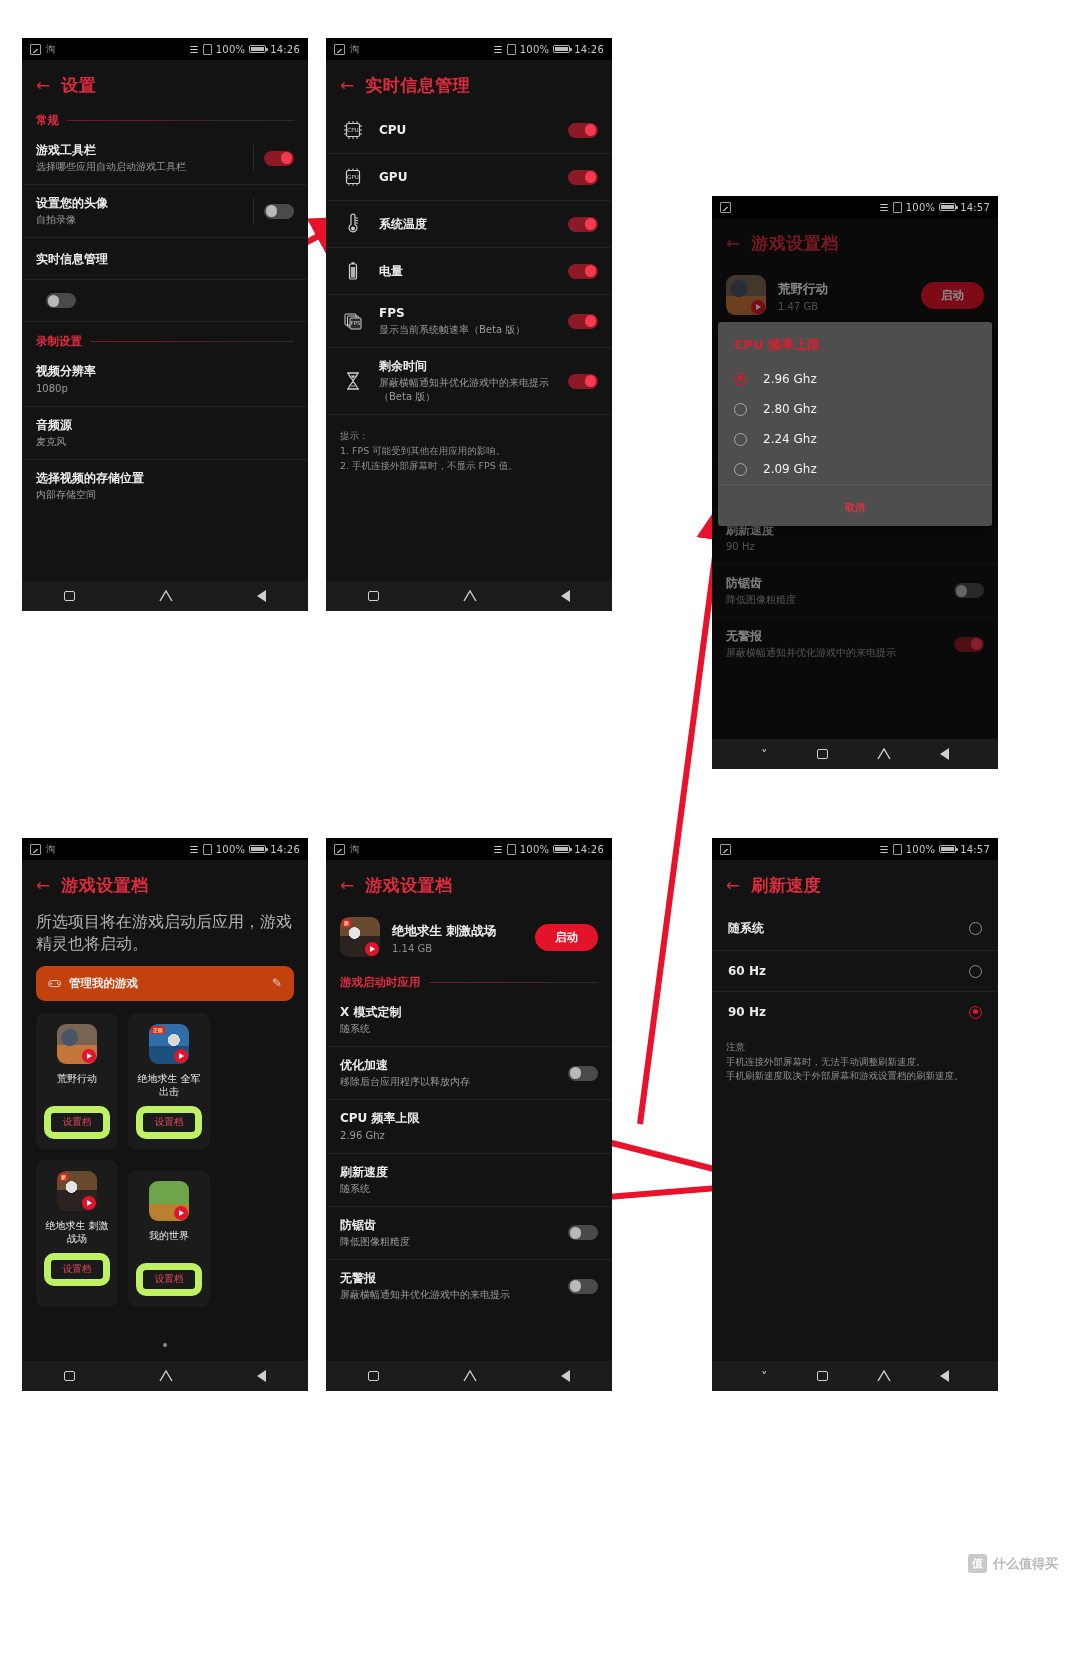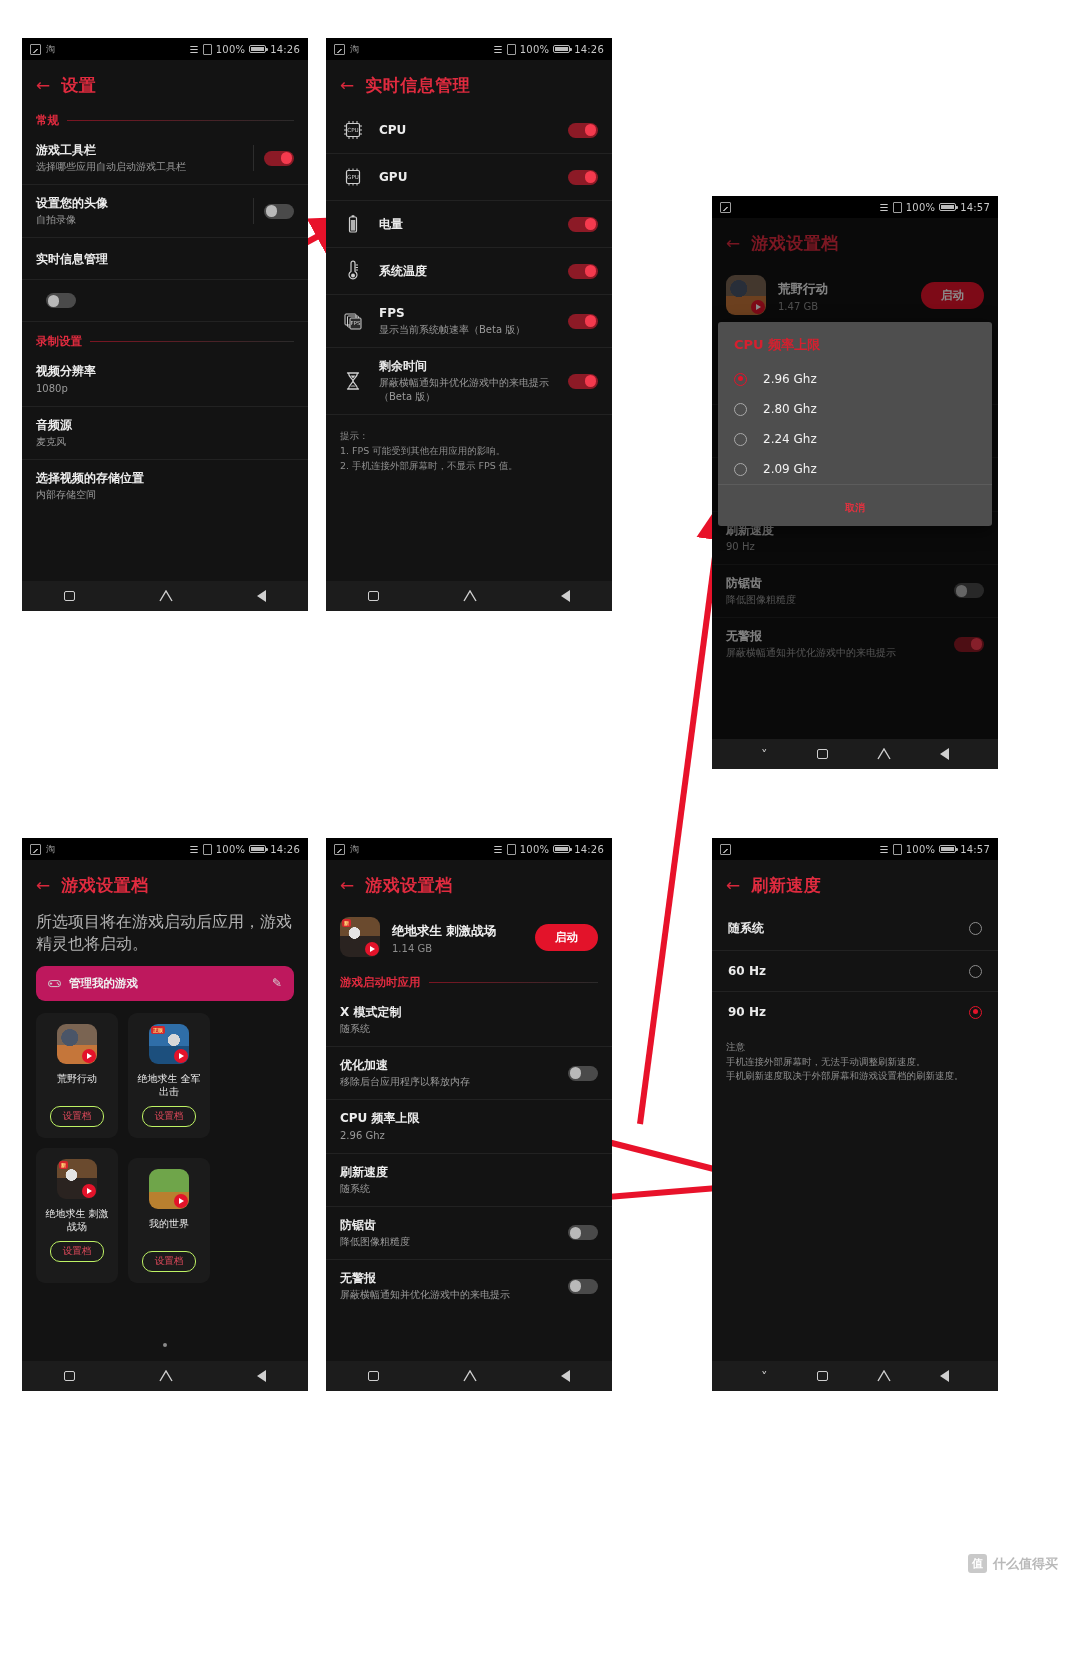--- a/index.html
+++ b/index.html
@@ -147,36 +147,36 @@
   }
   .art-play::after {
     content: ""; width: 0; height: 0;
     border-top: 3.2px solid transparent; border-bottom: 3.2px solid transparent;
     border-left: 5px solid #fff; margin-left: 1.5px;
   }
 
   
   .hint { color: #b3b3b3; font-size: 16px; padding: 4px 14px 10px 14px; line-height: 1.4; }
   .manage {
-    margin: 0 14px 12px 14px; background: #be185d; border-radius: 9px;
+    margin: 0 14px 12px 14px; background: #c2410c; border-radius: 9px;
     display: flex; align-items: center; padding: 10px 12px;
   }
   .manage .mi { color: #cfcfcf; font-size: 10px; margin-right: 8px; }
   .manage .ml { color: #efefef; font-size: 11.5px; font-weight: 700; flex: 1; }
   .manage .pen { color: #d6d6d6; font-size: 12px; }
   .gamegrid { display: flex; gap: 10px; padding: 0 14px; flex-wrap: wrap; }
   .gcard {
     width: 82px; background: #1b1b1b; border-radius: 9px;
     padding: 11px 6px 11px 6px;
     display: flex; flex-direction: column; align-items: center;
   }
   .gcard .gi { width: 40px; height: 40px; border-radius: 9px; position: relative; overflow: hidden; }
   .gcard .gn { color: #e8e8e8; font-size: 10px; text-align: center; margin-top: 8px; line-height: 1.3; min-height: 26px; }
   .gcard .gb {
-    margin-top: 8px; border: 1px solid #bef264; color: #e24a5c;
+    margin-top: 8px; border: 7px solid #bef264; color: #e24a5c;
     font-size: 9.5px; border-radius: 10px; padding: 3px 12px;
   }
   .dots { display: flex; justify-content: center; padding: 10px 0 0 0; }
   .dot { width: 4px; height: 4px; border-radius: 50%; background: #8a8a8a; }
 
   
   .rrow {
     display: flex; align-items: center; padding: 13px 16px;
     border-bottom: 1px solid #222;
   }
@@ -388,45 +388,45 @@
             <div class="row-t">GPU</div>
           </div>
         <span class="tgl on">
             <span class="knob"></span>
           </span>
       </div>
 
       <div class="row">
         <span class="row-ico">
           <svg width="22" height="22" viewBox="0 0 22 22" class="icon-svg">
-              <rect x="7.5" y="4" width="7" height="15" rx="1.3" fill="none" stroke="#cfcfcf" stroke-width="1.2"></rect>
-              <rect x="9.5" y="2.3" width="3" height="1.8" rx=".6" fill="#cfcfcf"></rect>
-              <rect x="8.8" y="7" width="4.4" height="10.6" fill="#cfcfcf" opacity=".85"></rect>
-            </svg>
-        </span>
-        <div class="row-tx">
-            <div class="row-t">电量</div>
-          </div>
-        <span class="tgl on">
-            <span class="knob"></span>
-          </span>
-      </div>
-
-      <div class="row">
-        <span class="row-ico">
-          <svg width="22" height="22" viewBox="0 0 22 22" class="icon-svg">
               <path d="M9 3.2a2 2 0 0 1 4 0v8.2a4 4 0 1 1-4 0z" fill="none" stroke="#cfcfcf" stroke-width="1.2"></path>
               <circle cx="11" cy="15.4" r="2" fill="#cfcfcf"></circle>
               <g stroke="#cfcfcf" stroke-width="1">
                 <path d="M13.6 5H16M13.6 7.5H16M13.6 10H16"></path>
               </g>
             </svg>
         </span>
         <div class="row-tx">
             <div class="row-t">系统温度</div>
+          </div>
+        <span class="tgl on">
+            <span class="knob"></span>
+          </span>
+      </div>
+
+      <div class="row">
+        <span class="row-ico">
+          <svg width="22" height="22" viewBox="0 0 22 22" class="icon-svg">
+              <rect x="7.5" y="4" width="7" height="15" rx="1.3" fill="none" stroke="#cfcfcf" stroke-width="1.2"></rect>
+              <rect x="9.5" y="2.3" width="3" height="1.8" rx=".6" fill="#cfcfcf"></rect>
+              <rect x="8.8" y="7" width="4.4" height="10.6" fill="#cfcfcf" opacity=".85"></rect>
+            </svg>
+        </span>
+        <div class="row-tx">
+            <div class="row-t">电量</div>
           </div>
         <span class="tgl on">
             <span class="knob"></span>
           </span>
       </div>
 
       <div class="row">
         <span class="row-ico">
           <svg width="22" height="22" viewBox="0 0 22 22" class="icon-svg">
               <rect x="3" y="4" width="11" height="11" rx="1" fill="none" stroke="#cfcfcf" stroke-width="1"></rect>

